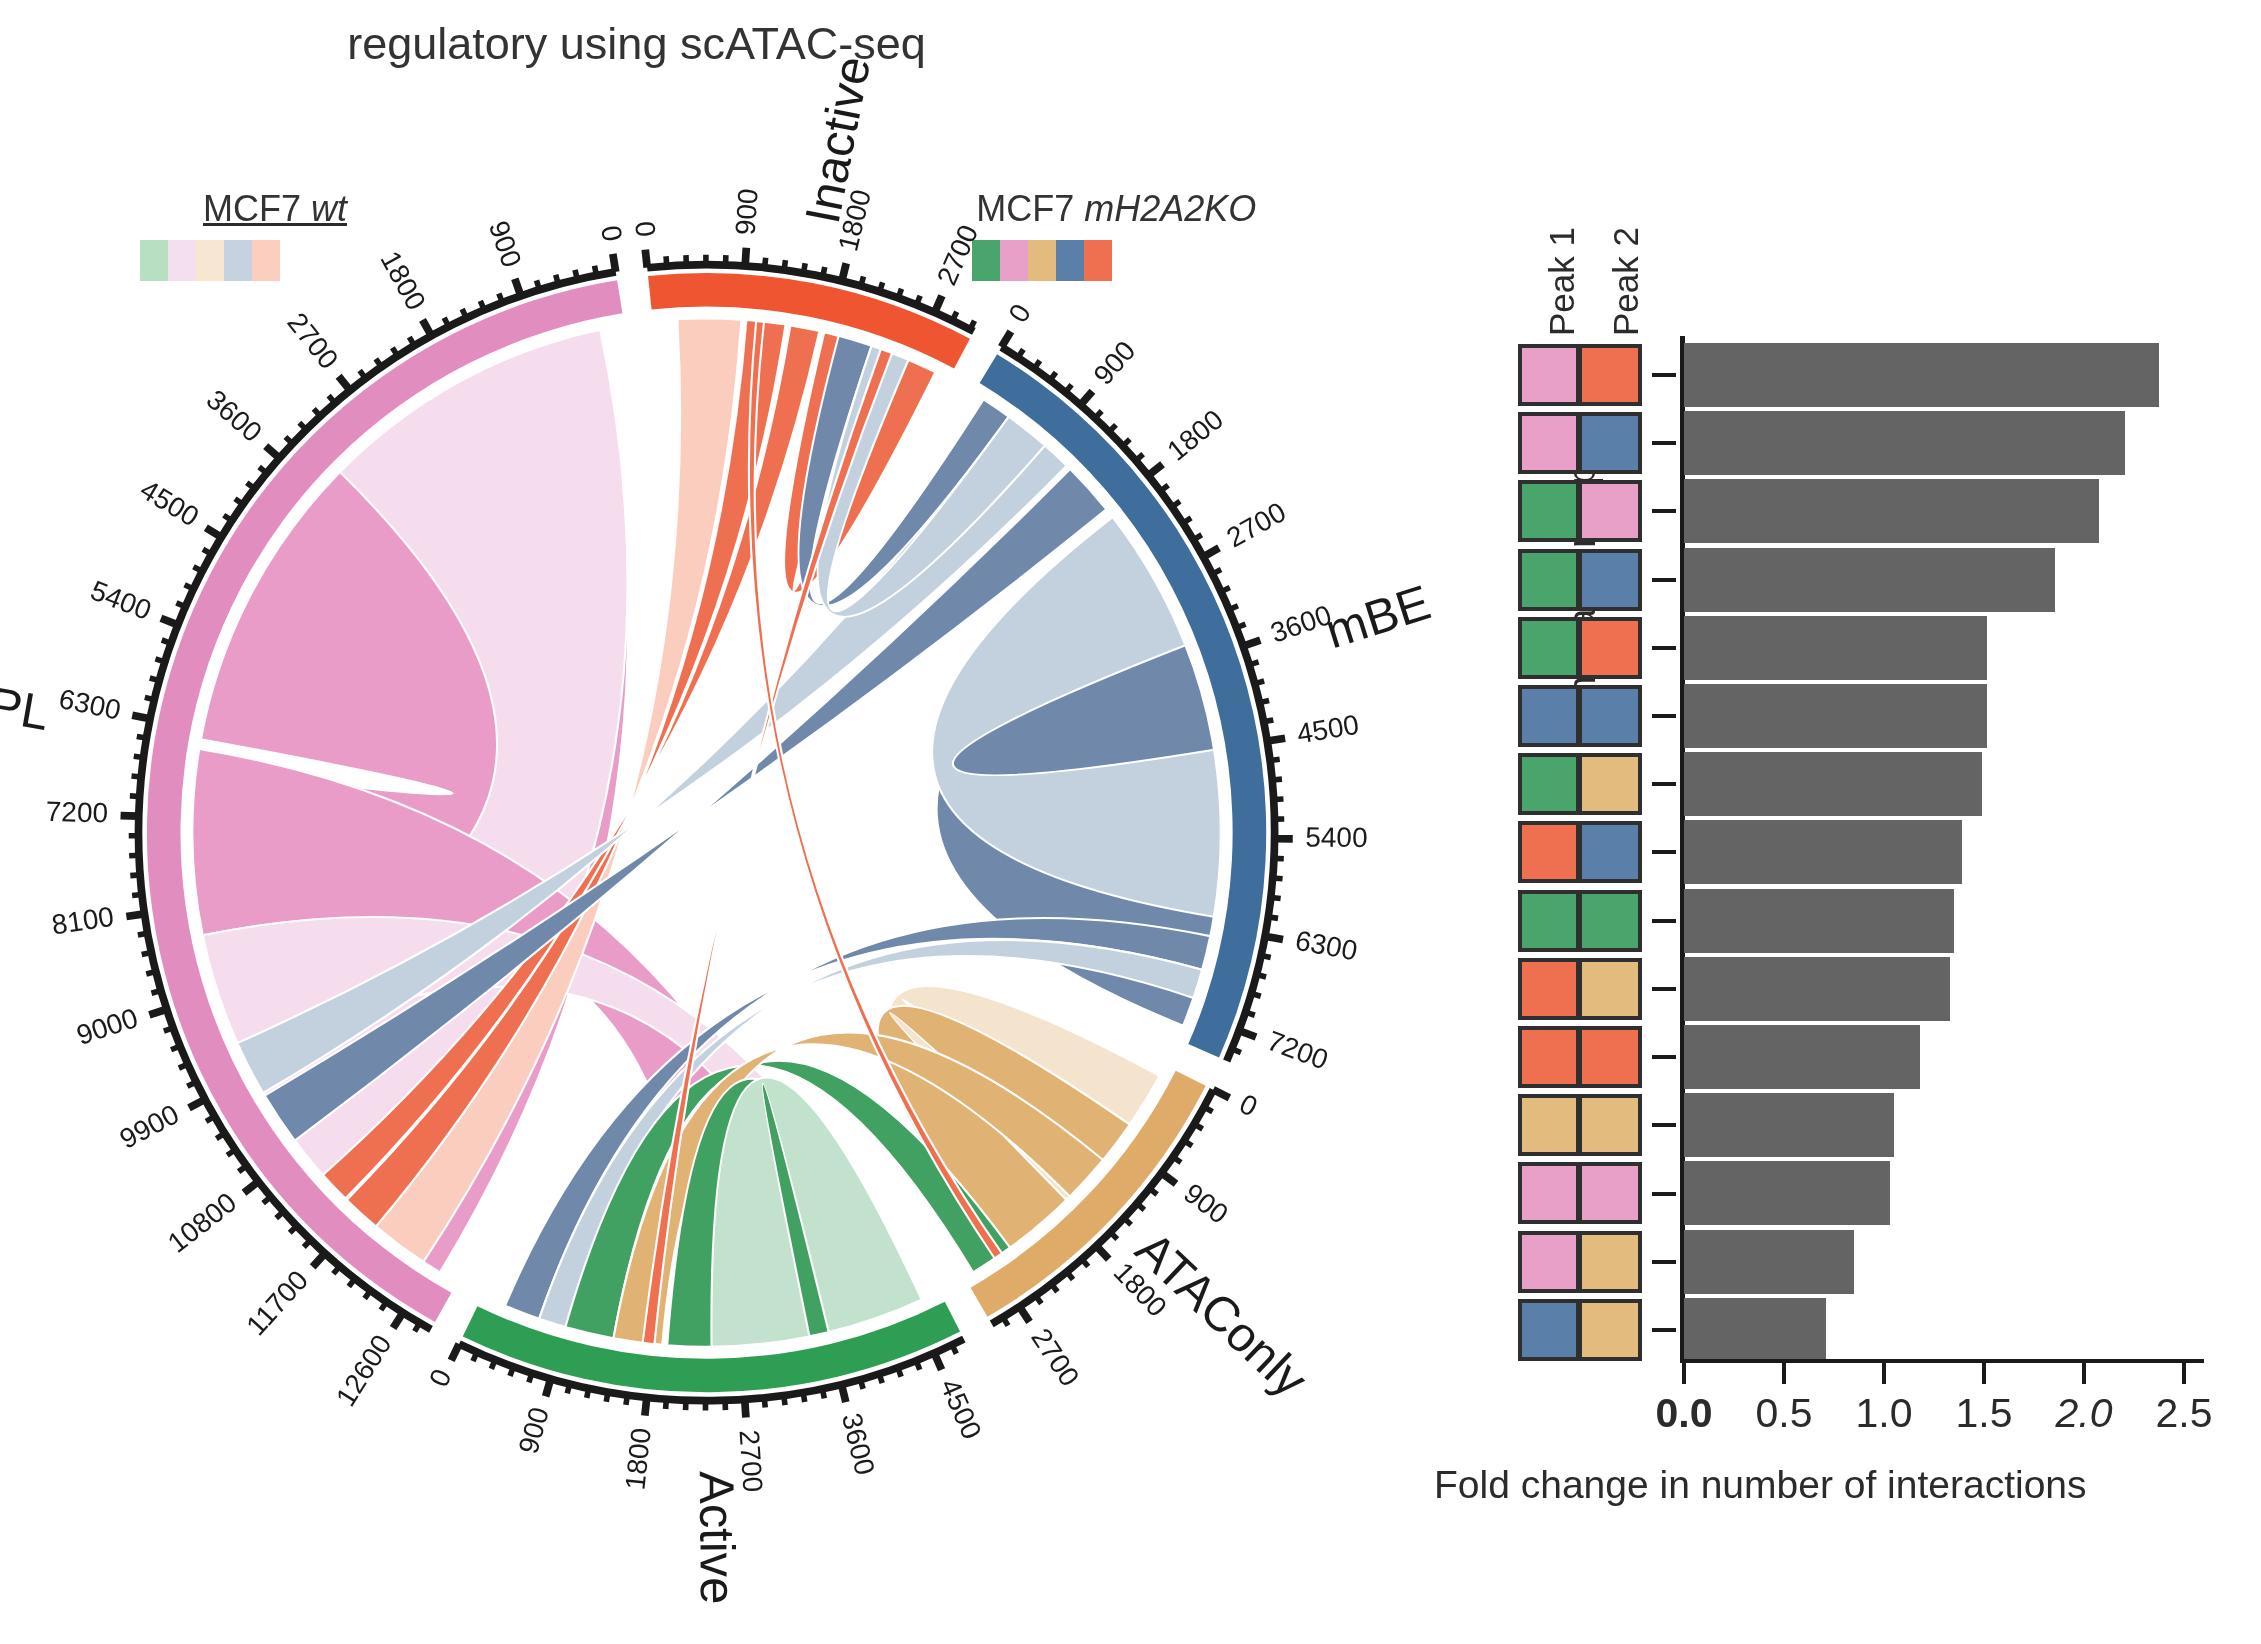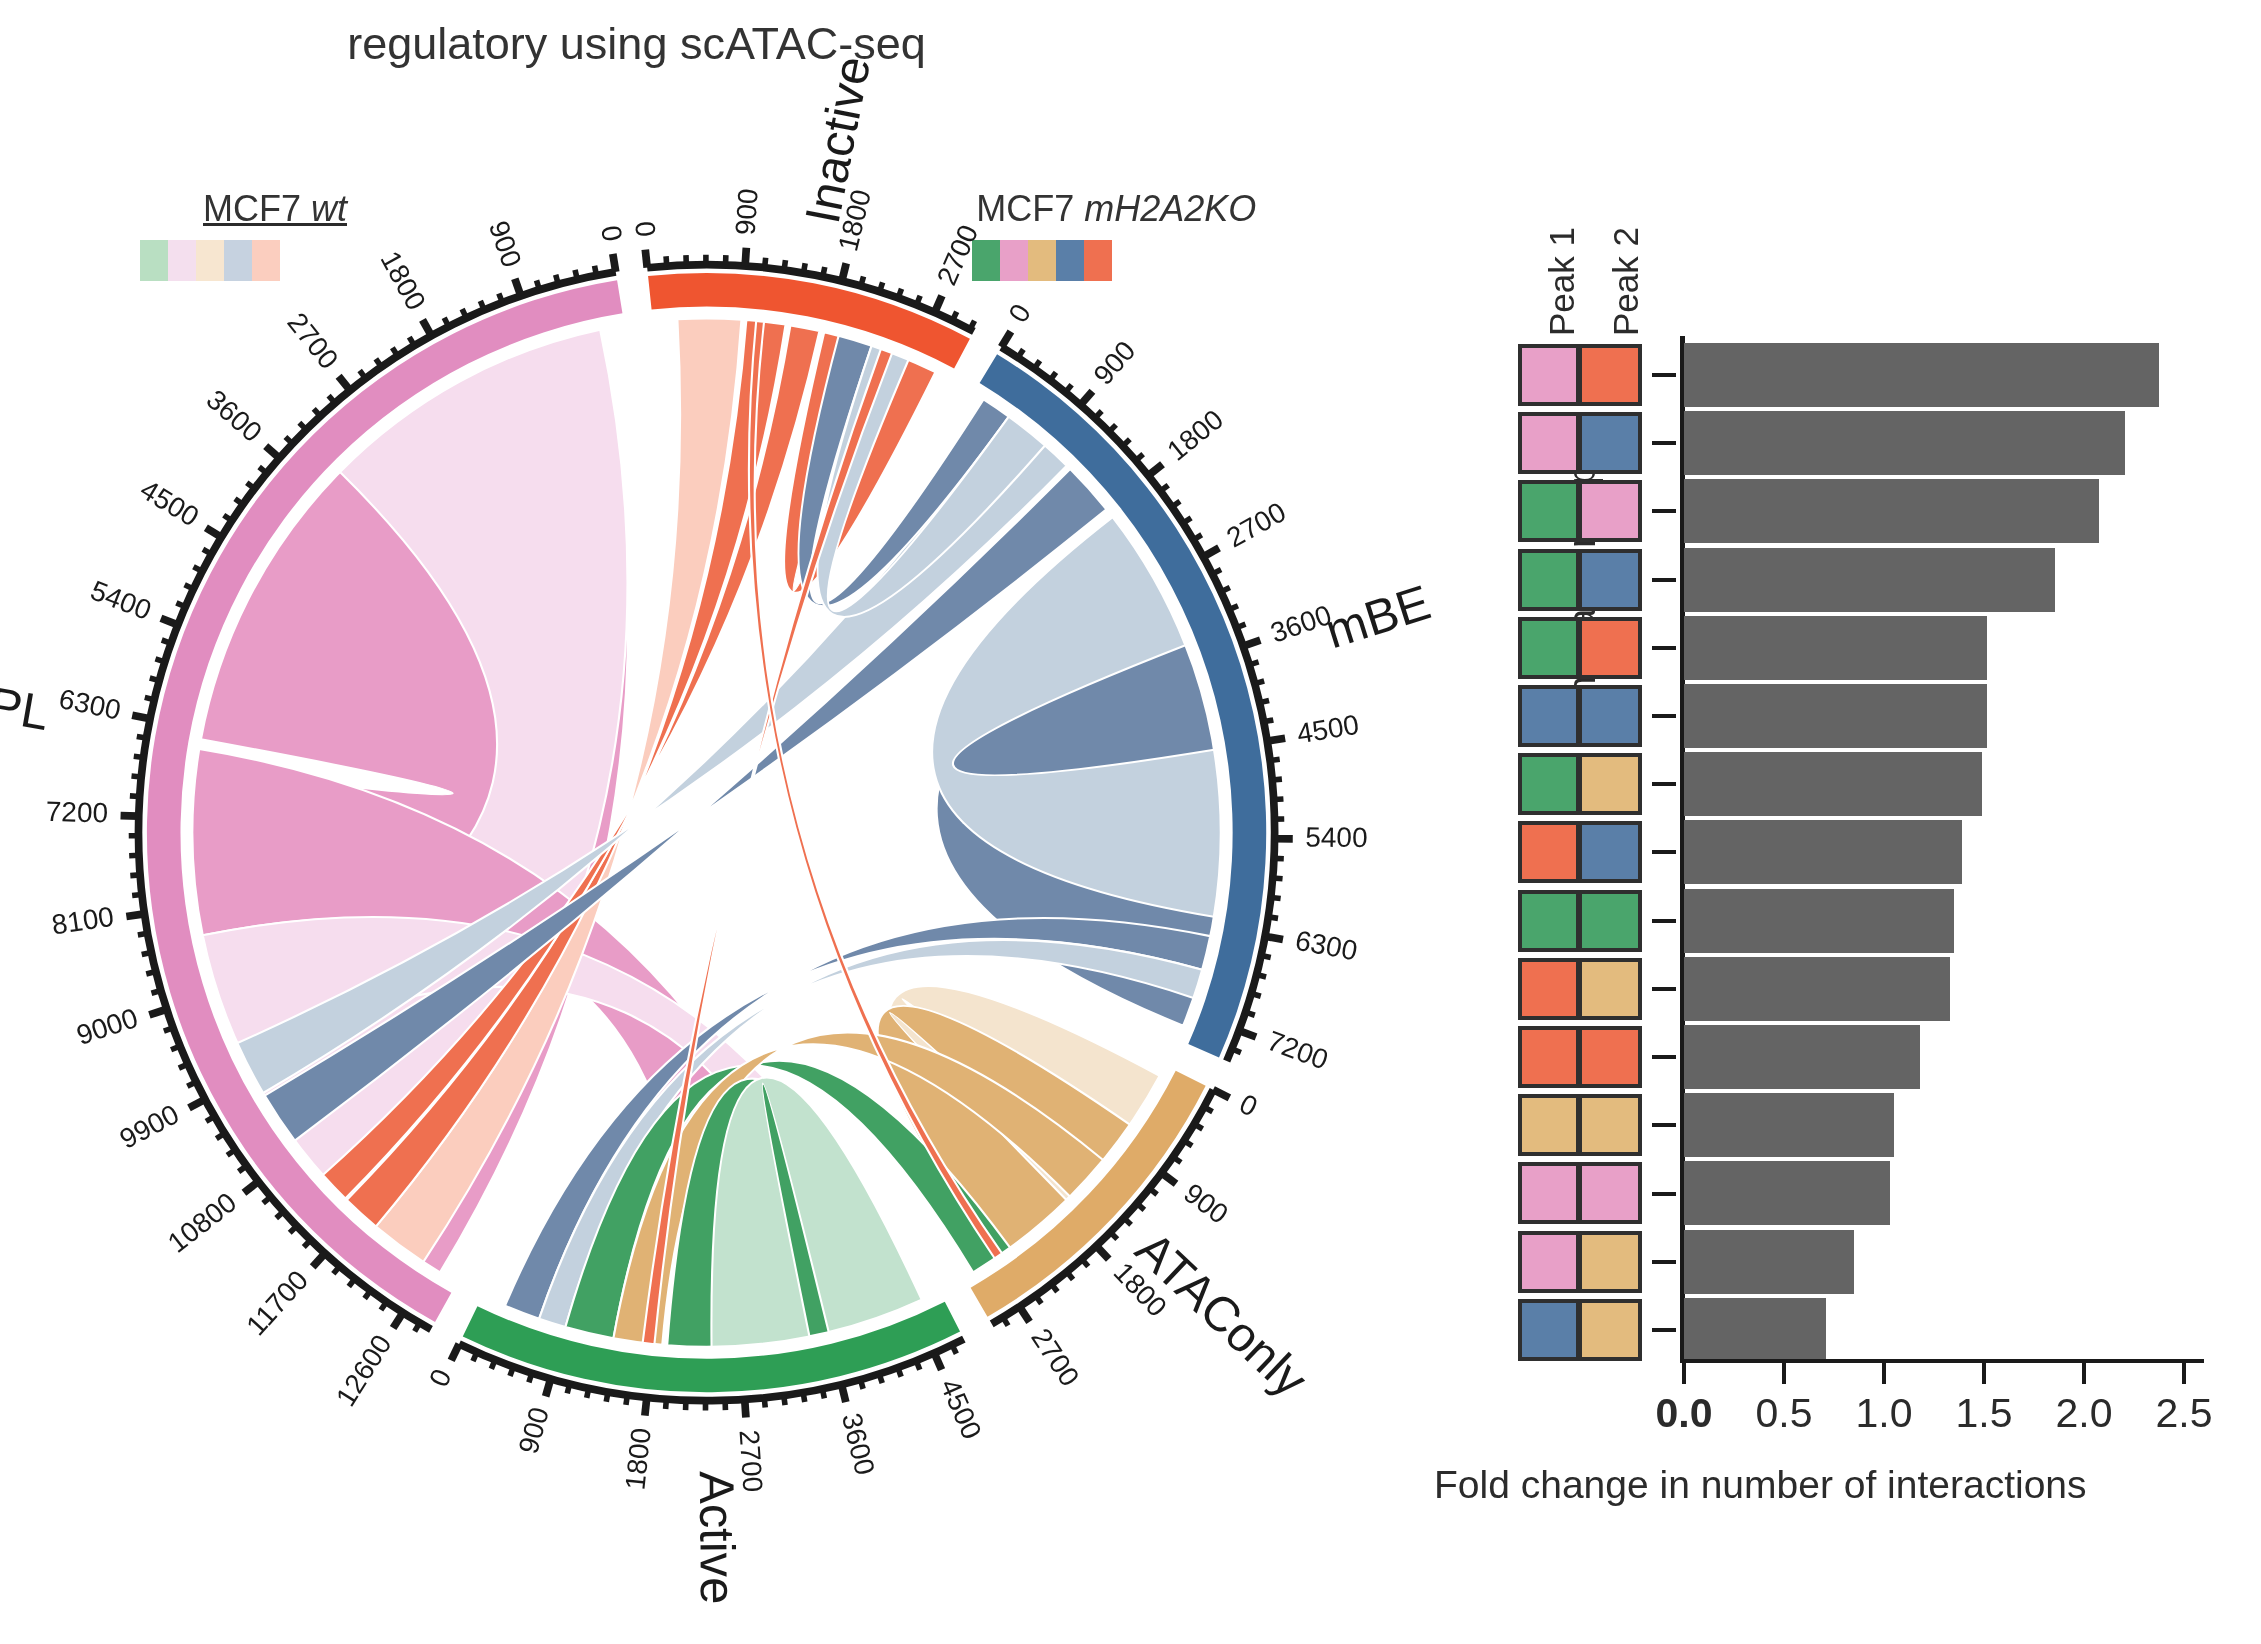--- a/index.html
+++ b/index.html
@@ -425,21 +425,21 @@
   <div id="xticks">
       <div class="xt" style="left: 290px;"></div>
       <div class="xtl" style="left: 292px; font-weight: bold;">0.0</div>
       <div class="xt" style="left: 390px;"></div>
       <div class="xtl" style="left: 392px;">0.5</div>
       <div class="xt" style="left: 490px;"></div>
       <div class="xtl" style="left: 492px;">1.0</div>
       <div class="xt" style="left: 590px;"></div>
       <div class="xtl" style="left: 592px;">1.5</div>
       <div class="xt" style="left: 690px;"></div>
-      <div class="xtl" style="left: 692px;">2.0</div>
+      <div class="xtl" style="left: 692px; font-style: italic;">2.0</div>
       <div class="xt" style="left: 790px;"></div>
       <div class="xtl" style="left: 792px;">2.5</div>
     </div>
   <div id="xlab">
     <div>Fold change in number of interactions</div>
   </div>
 </div>
 
 
 </body></html>

